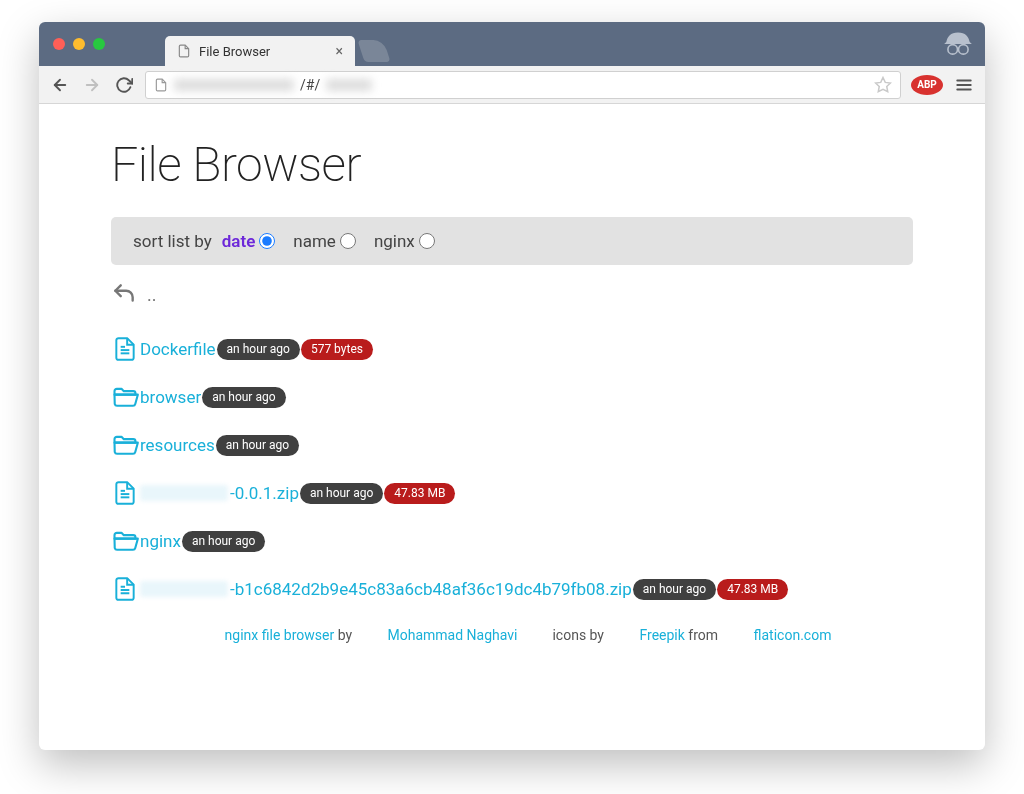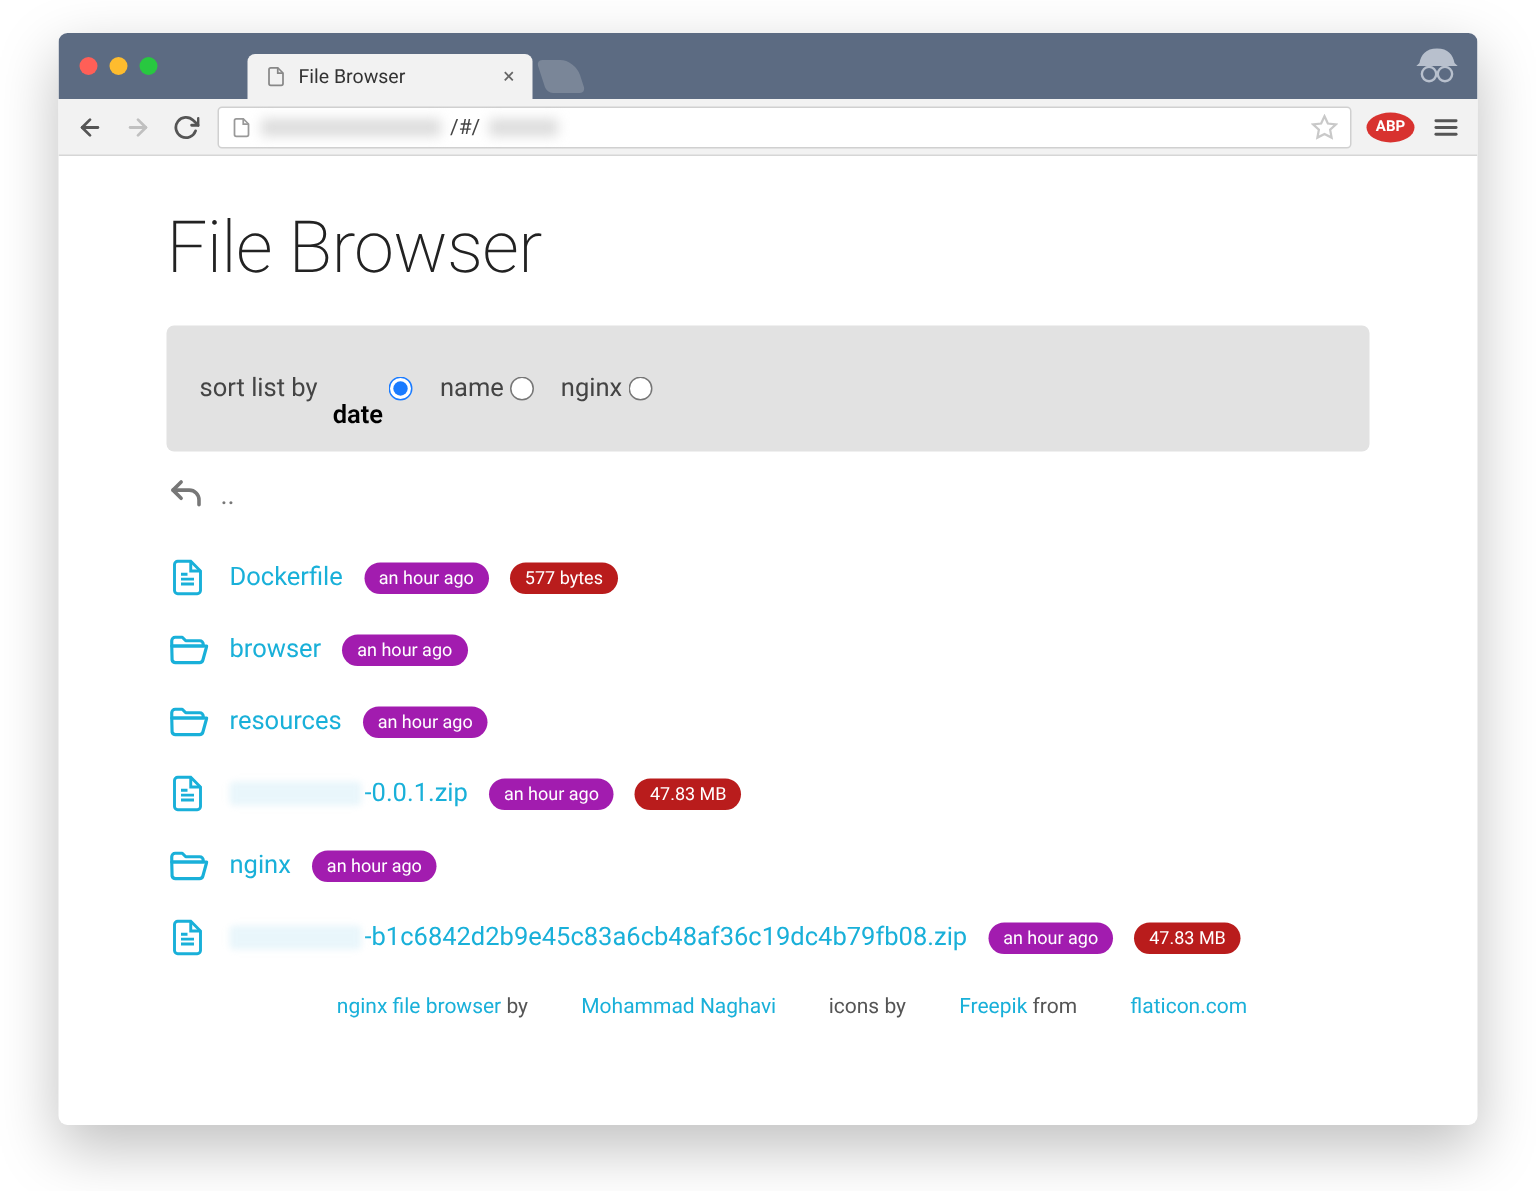--- a/index.html
+++ b/index.html
@@ -97,31 +97,31 @@
       padding: 14px 22px;
       font-size: 17px;
       color: #444;
       display: flex;
       align-items: center;
       gap: 6px;
     }
     .sort-bar .label-text { margin-right: 4px; }
     .sort-bar label { display:flex; align-items:center; gap:4px; margin-right:12px; cursor:pointer; }
     .sort-bar input[type="radio"] { accent-color: #1a7bff; width:16px; height:16px; cursor:pointer; }
-    .sort-bar .selected { font-weight: 600; color:#000000;margin-top:36px; }
+    .sort-bar .selected { font-weight: 600; color:#6d28d9; }
     .file-list { margin-top: 18px; }
-    .row { display:flex; align-items:center; gap:14px; padding: 10px 0; }
+    .row { display:flex; align-items:center; gap:1px; padding: 10px 0; }
     .row .icon-slot { width: 28px; height: 28px; display:flex; align-items:center; justify-content:center; }
     .row .fname { font-size: 17px; color: #19b0d9; cursor: pointer; display:flex; align-items:center; }
     .row .fname .blur-seg {
       display:inline-block; background:#e9f6fb; border-radius:3px; margin-right:2px;
       filter: blur(2px);
     }
     .badge { display:inline-block; font-size:12px; color:#fff; padding:3px 10px 4px; border-radius:11px; }
-    .badge.time { background:#a21caf; }
+    .badge.time { background:#404040; }
     .badge.size { background:#b91c1c; }
     .parent-row { display:flex; align-items:center; gap:10px; margin-top:16px; color:#777; font-size:18px; }
     .parent-row .back-arrow { cursor:pointer; }
     .footer {
       margin-top: 14px;
       text-align: center;
       font-size: 14px;
       color:#555;
     }
     .footer a { color:#19b0d9; text-decoration:none; cursor:pointer;padding-left:32px; }

